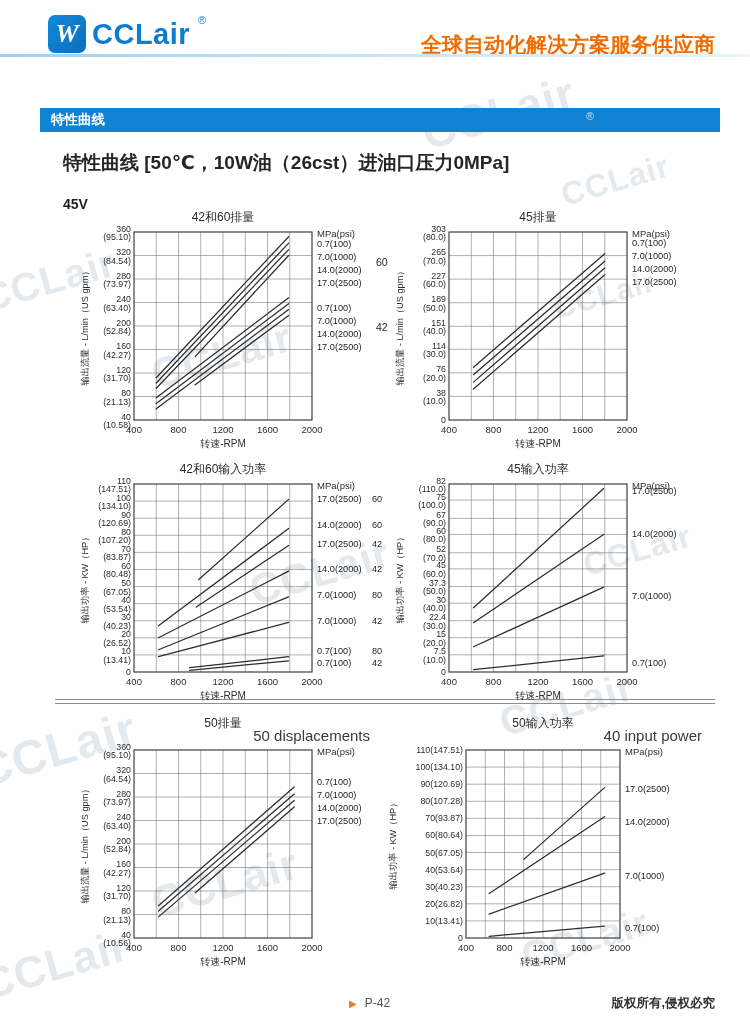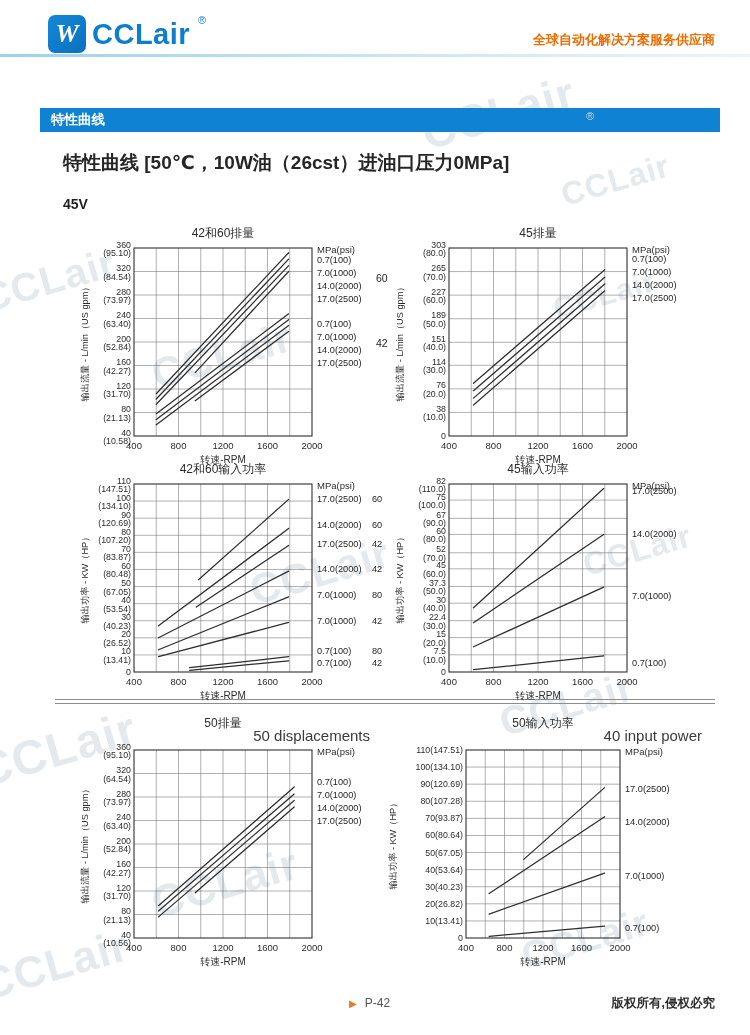--- a/index.html
+++ b/index.html
@@ -7,21 +7,21 @@
   #page{position:relative;width:750px;height:1035px;background:#fff;overflow:hidden;}
 
   
   .hdr-line{position:absolute;left:0;top:54px;width:750px;height:3px;
     background:linear-gradient(90deg,#9fd0ef 0%,#cfe8f8 60%,#eaf5fc 100%);}
   .logo-box{position:absolute;left:48px;top:15px;width:38px;height:38px;border-radius:7px;
     background:linear-gradient(135deg,#1289d8,#0b6fbe);color:#fff;font-weight:bold;
     font-style:italic;font-size:26px;text-align:center;line-height:38px;font-family:"Liberation Serif",serif;}
   .brand{position:absolute;left:92px;top:18px;color:#0d7ecf;font-weight:bold;font-size:29px;letter-spacing:.5px;}
   .brand-reg{position:absolute;left:198px;top:14px;color:#0d7ecf;font-size:11px;}
-  .tagline{position:absolute;right:35px;top:31px;color:#ee6c00;font-weight:bold;font-size:13px;}
+  .tagline{position:absolute;right:35px;top:31px;color:#ee6c00;font-weight:bold;font-size:21px;}
 
   
   .banner{position:absolute;left:40px;top:108px;width:680px;height:24px;background:#0f82d4;}
   .banner span{color:#fff;font-weight:bold;font-size:13.5px;line-height:24px;padding-left:11px;display:inline-block;}
   .banner-reg{position:absolute;left:586px;top:110px;color:#cfdbe4;font-size:11px;z-index:2;}
 
   .pg-title{position:absolute;left:63px;top:150px;font-size:19px;font-weight:bold;color:#262626;}
   .series-lbl{position:absolute;left:63px;top:196px;font-size:14px;font-weight:bold;color:#1e1e1e;}
 
   
@@ -68,21 +68,21 @@
 
   <div class="banner">
     <span>特性曲线</span>
   </div>
   <div class="banner-reg">®</div>
 
   <div class="pg-title">特性曲线 [50℃，10W油（26cst）进油口压力0MPa]</div>
   <div class="series-lbl">45V</div>
 
   <div class="chart" style="left:76px;top:210px">
-    <div class="c-title" style="width: 294px; margin-top: 16px;">42和60排量</div>
+    <div class="c-title" style="width: 294px;">42和60排量</div>
     <svg viewBox="0 0 332 230" width="332" height="230">
         <line x1="80.25" y1="8" x2="80.25" y2="196" stroke="#6f6f6f" stroke-width="0.55"></line>
         <line x1="102.5" y1="8" x2="102.5" y2="196" stroke="#6f6f6f" stroke-width="0.55"></line>
         <line x1="124.75" y1="8" x2="124.75" y2="196" stroke="#6f6f6f" stroke-width="0.55"></line>
         <line x1="147" y1="8" x2="147" y2="196" stroke="#6f6f6f" stroke-width="0.55"></line>
         <line x1="169.25" y1="8" x2="169.25" y2="196" stroke="#6f6f6f" stroke-width="0.55"></line>
         <line x1="191.5" y1="8" x2="191.5" y2="196" stroke="#6f6f6f" stroke-width="0.55"></line>
         <line x1="213.75" y1="8" x2="213.75" y2="196" stroke="#6f6f6f" stroke-width="0.55"></line>
         <line x1="58" y1="172.5" x2="236" y2="172.5" stroke="#6f6f6f" stroke-width="0.55"></line>
         <line x1="58" y1="149" x2="236" y2="149" stroke="#6f6f6f" stroke-width="0.55"></line>
@@ -133,21 +133,21 @@
         <text x="241" y="87.375" font-size="9.2" text-anchor="start" fill="#1e1e1e">0.7(100)</text>
         <text x="241" y="100.3" font-size="9.2" text-anchor="start" fill="#1e1e1e">7.0(1000)</text>
         <text x="241" y="113.22500000000001" font-size="9.2" text-anchor="start" fill="#1e1e1e">14.0(2000)</text>
         <text x="241" y="126.14999999999999" font-size="9.2" text-anchor="start" fill="#1e1e1e">17.0(2500)</text>
         <text x="300" y="42.13750000000002" font-size="10.5" text-anchor="start" fill="#1e1e1e">60</text>
         <text x="300" y="106.7625" font-size="10.5" text-anchor="start" fill="#1e1e1e">42</text>
       </svg>
   </div>
 
   <div class="chart" style="left:391px;top:210px">
-    <div class="c-title" style="width: 294px; margin-top: 16px;">45排量</div>
+    <div class="c-title" style="width: 294px;">45排量</div>
     <svg viewBox="0 0 332 230" width="332" height="230">
         <line x1="80.25" y1="8" x2="80.25" y2="196" stroke="#6f6f6f" stroke-width="0.55"></line>
         <line x1="102.5" y1="8" x2="102.5" y2="196" stroke="#6f6f6f" stroke-width="0.55"></line>
         <line x1="124.75" y1="8" x2="124.75" y2="196" stroke="#6f6f6f" stroke-width="0.55"></line>
         <line x1="147" y1="8" x2="147" y2="196" stroke="#6f6f6f" stroke-width="0.55"></line>
         <line x1="169.25" y1="8" x2="169.25" y2="196" stroke="#6f6f6f" stroke-width="0.55"></line>
         <line x1="191.5" y1="8" x2="191.5" y2="196" stroke="#6f6f6f" stroke-width="0.55"></line>
         <line x1="213.75" y1="8" x2="213.75" y2="196" stroke="#6f6f6f" stroke-width="0.55"></line>
         <line x1="58" y1="31.57755775577556" x2="236" y2="31.57755775577556" stroke="#6f6f6f" stroke-width="0.55"></line>
         <line x1="58" y1="55.15511551155117" x2="236" y2="55.15511551155117" stroke="#6f6f6f" stroke-width="0.55"></line>

